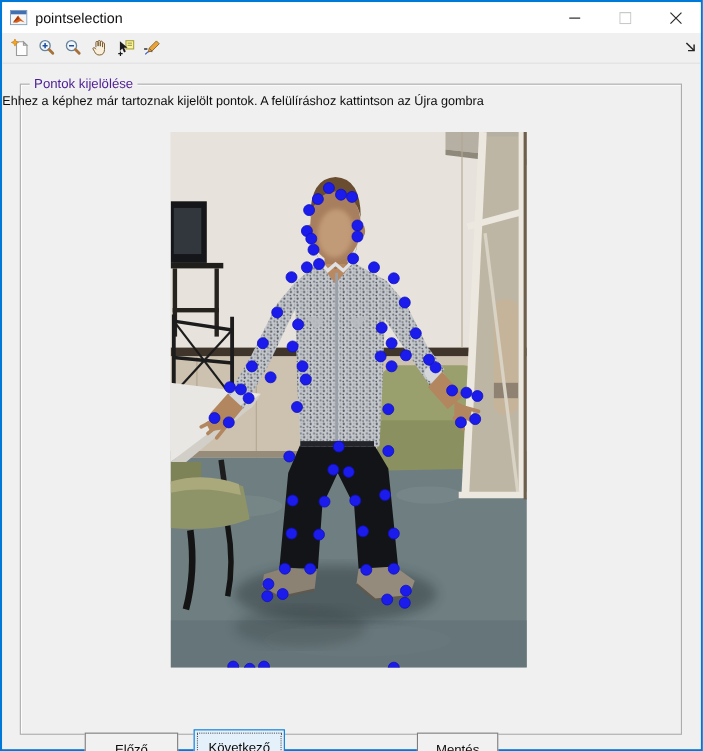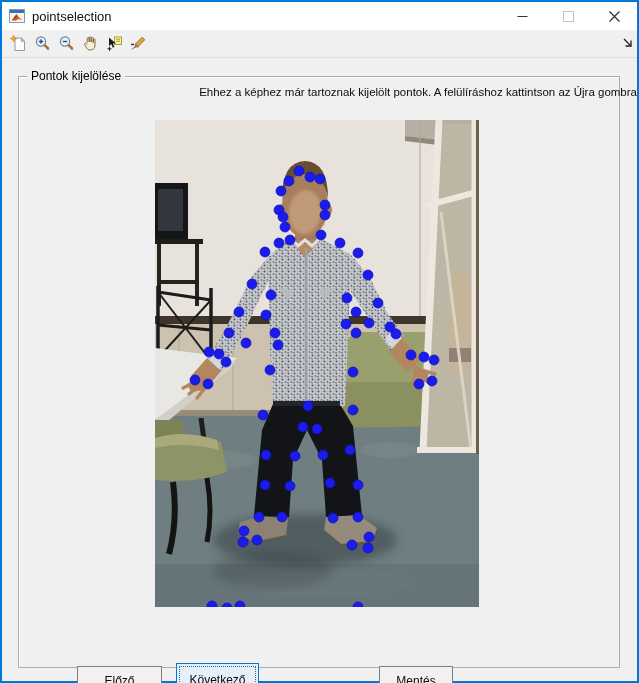--- a/index.html
+++ b/index.html
@@ -15,22 +15,22 @@
 
   
   .toolbar { height:28px; background:#f0f0f0; border-bottom:1px solid #dedede; display:flex; align-items:center; padding-left:4px; position:relative; }
   .tool-btn { width:24px; height:24px; display:flex; align-items:center; justify-content:center; background:transparent; border:none; }
   .overflow-btn { position:absolute; right:3px; top:7px; background:none; border:none; display:flex; }
 
   
   .client { position:relative; height:623px; background:#f0f0f0; }
   .groupbox { position:absolute; left:16px; top:18px; width:602px; height:592px;
               border:1px solid #acacac; box-shadow:inset 1px 1px 0 #fdfdfd; }
-  .legend { position:absolute; top:-8px; left:8px; background:#f0f0f0; padding:0 4px; font-size:12px; color:#000000; }
-  .instruction { position:absolute; top:28px; left:0; width:100%; text-align:right; font-size:11.5px; color:#0c0c0c;padding-left:48px; }
+  .legend { position:absolute; top:-8px; left:8px; background:#f0f0f0; padding:0 4px; font-size:12px; color:#4c1d95; }
+  .instruction { position:absolute; top:28px; left:0; width:100%; text-align:left; font-size:11.5px; color:#0c0c0c; }
 
   .photo { position:absolute; left:153px; top:62px; width:324px; height:487px; overflow:hidden; background:#e7e3dc; }
   .photo svg { display:block; }
 
   .btn { position:absolute; height:30px; background:#f1f1f1; border:1px solid #7d7d7d;
          font-size:12px; font-family:inherit; color:#0b0b0b;margin-top:40px; }
   .btn-prev { left:75px; top:568px; width:85px; }
   .btn-next { left:174px; top:565px; width:83px; height:34px; background:#e4f0fa;
               border:1px solid #0078d7; outline:1px dotted #5a5a5a; outline-offset:-4px; }
   .btn-save { left:377px; top:568px; width:74px; }

